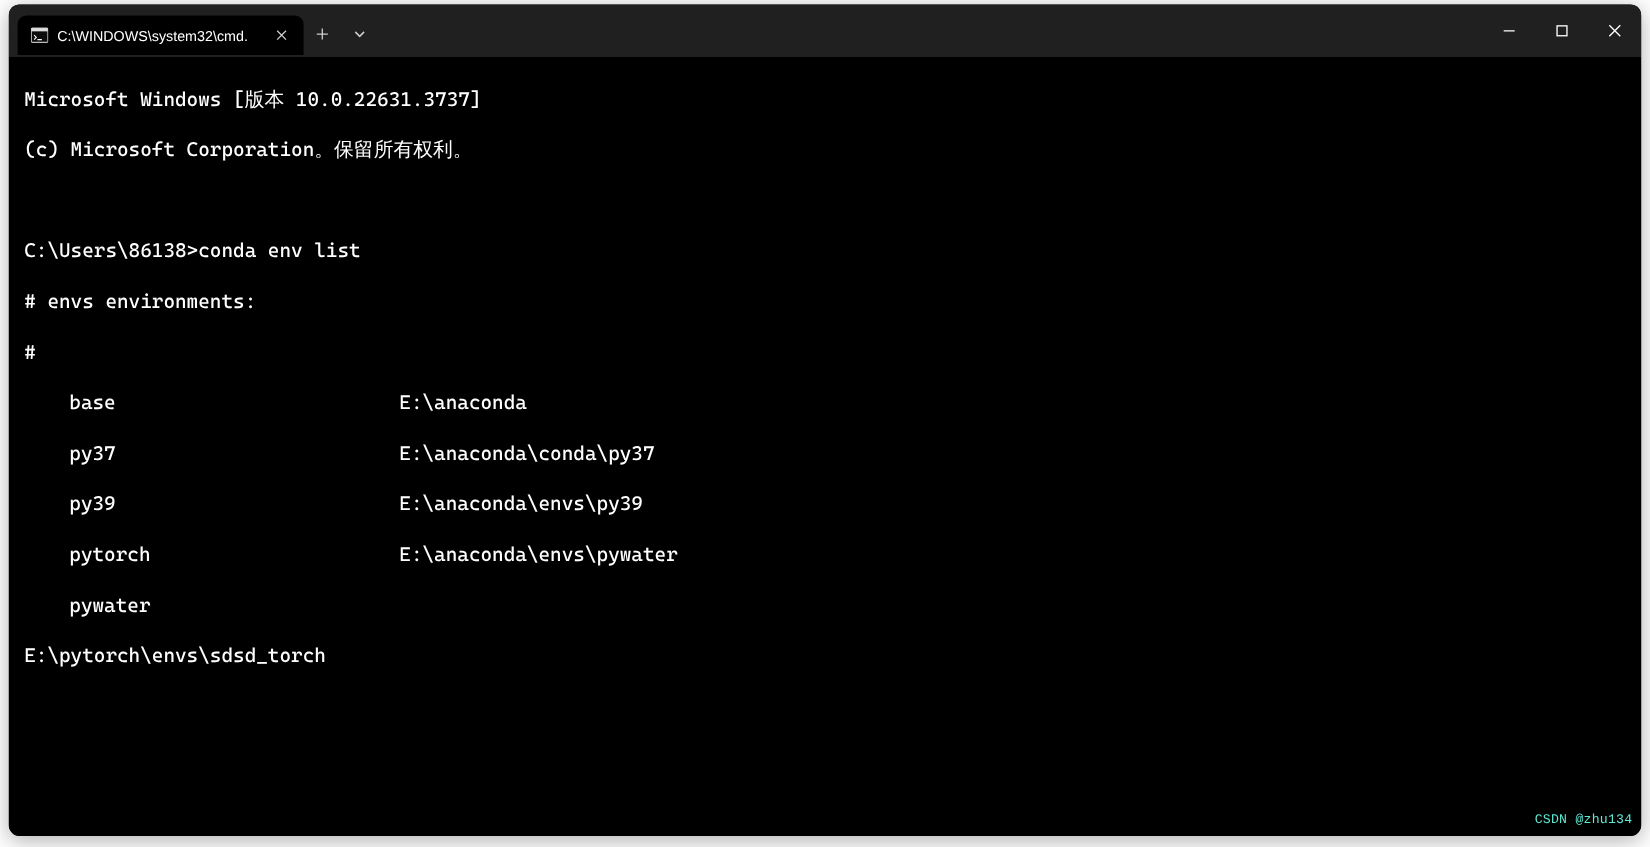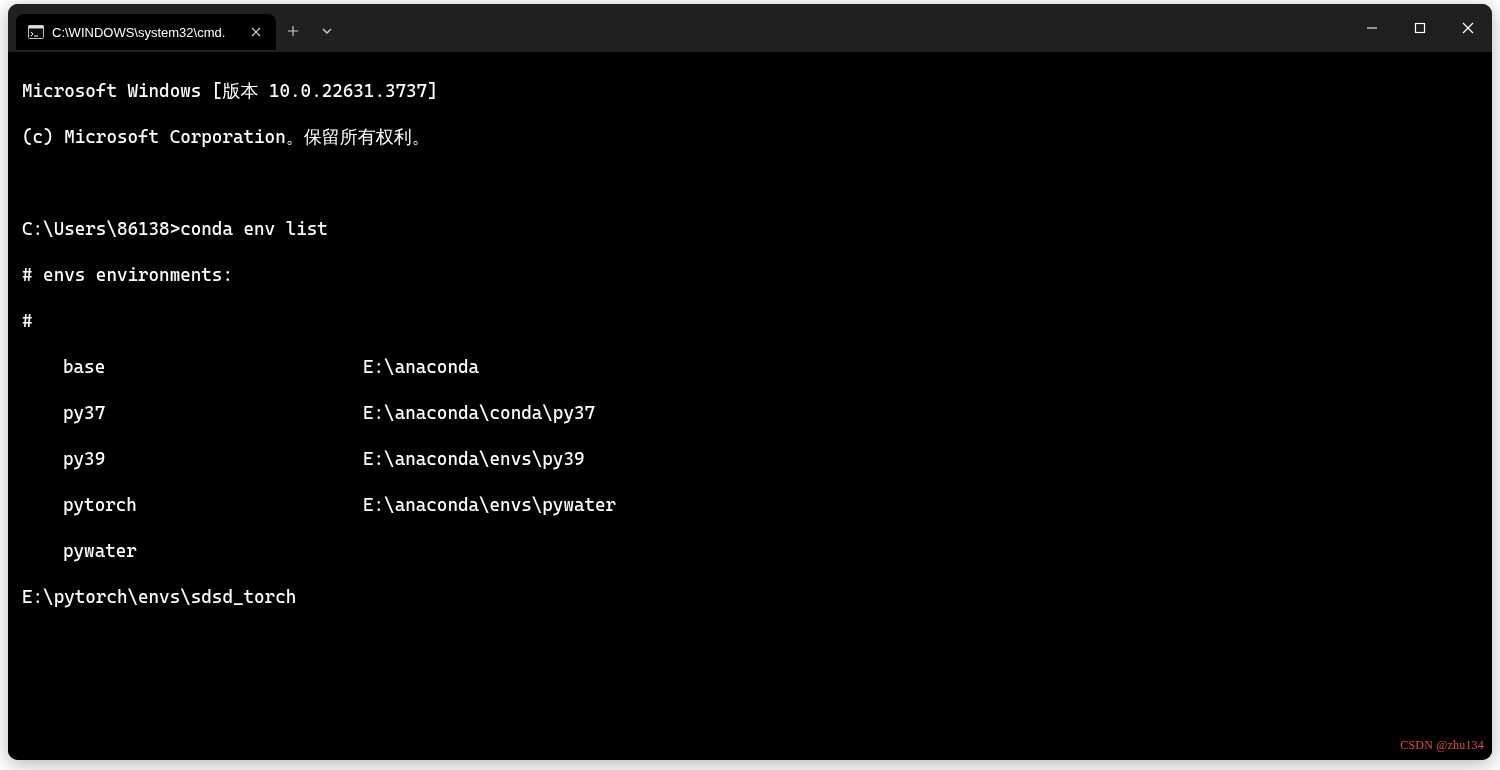--- a/index.html
+++ b/index.html
@@ -104,22 +104,22 @@
       overflow: hidden;
       position: relative;
     }
     .env-row { display: flex; }
     .env-name-cell { width: 300px; display: inline-block; margin-left: 41px; }
     .watermark {
       position: absolute;
       right: 8px;
       bottom: 3px;
       font-size: 12px;
-      color: #ef4444;
-      font-family: Liberation Serif, serif;
+      color: #5eead4;
+      font-family: Liberation Mono, monospace;
       letter-spacing: 0.2px;
     }
   </style>
 </head>
 <body>
 
 <div class="window">
 
   <div class="titlebar">
     <div class="tabs-area">

